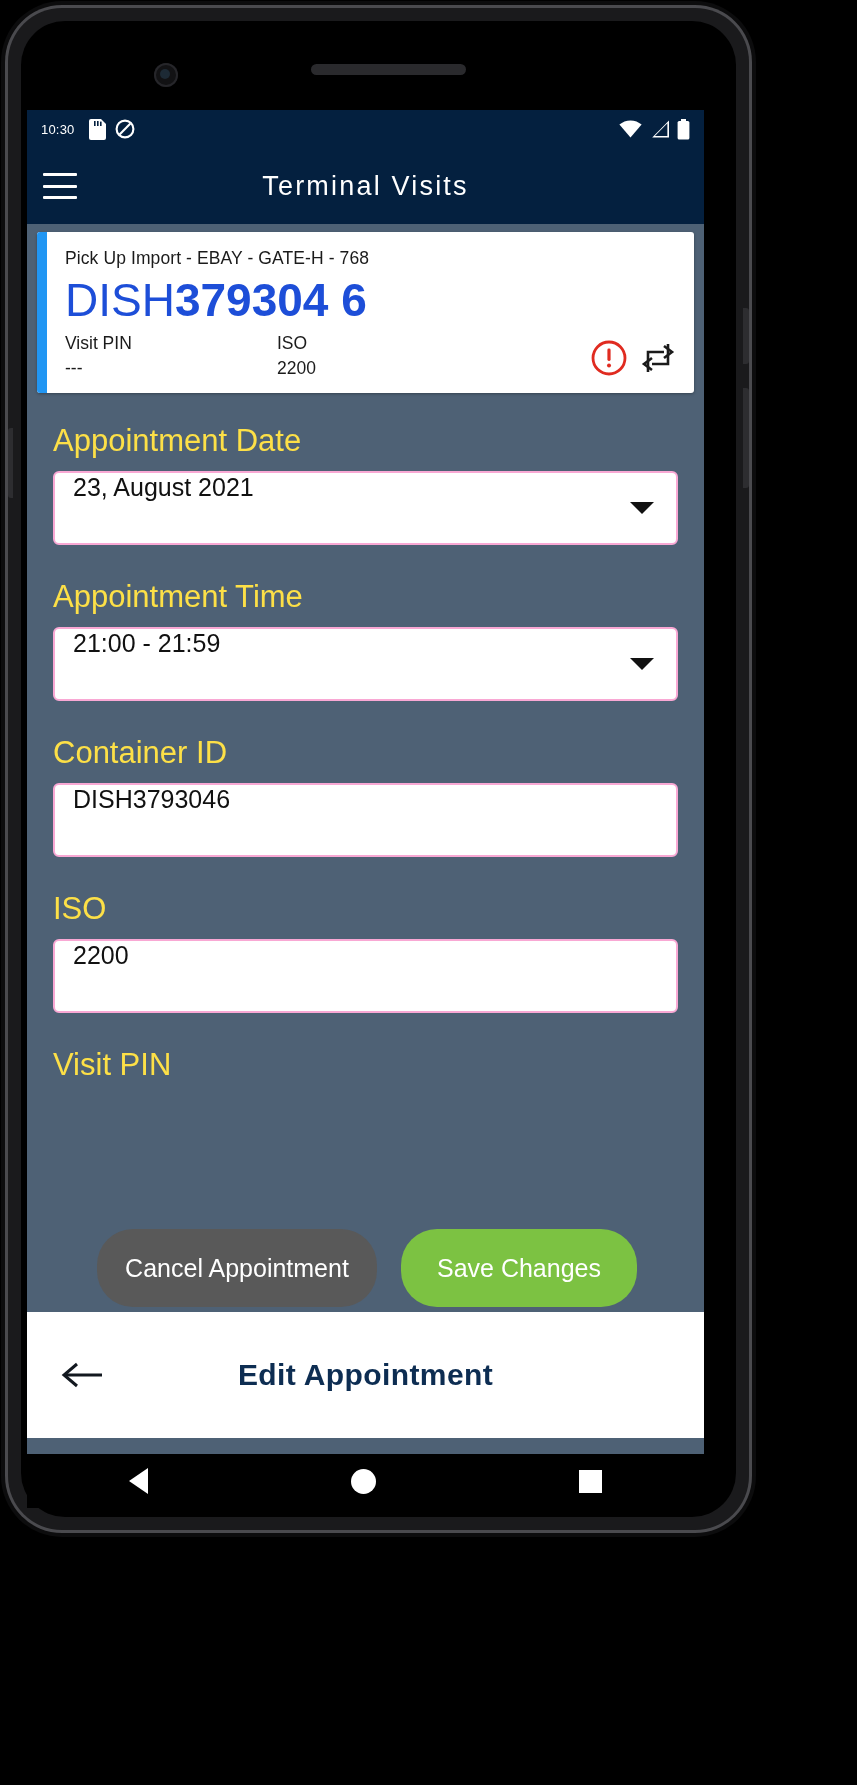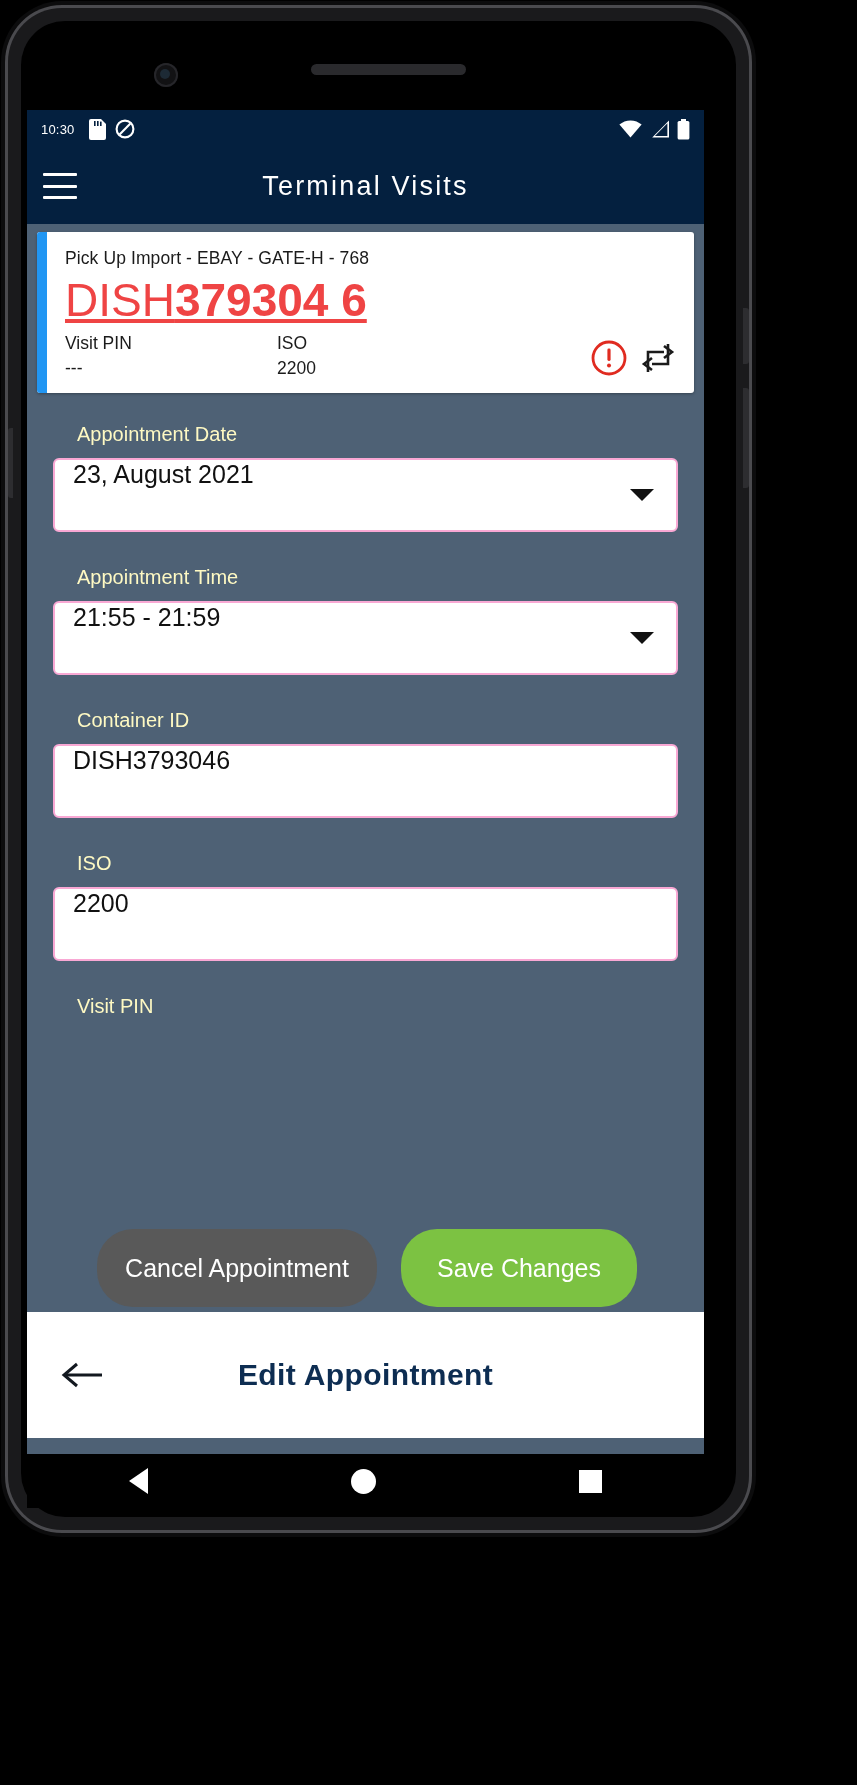--- a/index.html
+++ b/index.html
@@ -93,38 +93,37 @@
   
   .card-wrap { padding: 8px 10px 0 10px; }
   .visit-card {
     background: #fff; border-radius: 3px; display: flex; overflow: hidden;
     box-shadow: 0 1px 3px rgba(0,0,0,.3);
   }
   .card-stripe { width: 10px; background: #2196f3; flex: 0 0 10px; }
   .card-body { flex: 1; padding: 16px 16px 14px 18px; }
   .card-subhead { font-size: 17.5px; color: #1b1b1b; letter-spacing: .1px; }
   .card-title {
-    font-size: 46px; color: #ef4444; line-height: 1.18; margin: 4px 0 6px;
+    font-size: 46px; color: #1d4ed8; line-height: 1.18; margin: 4px 0 6px;
     white-space: nowrap;
-    text-decoration: underline;
   }
   .card-title .w-reg { font-weight: 400; }
   .card-title .w-bold { font-weight: 700; }
   .card-meta { display: flex; align-items: flex-start; }
   .meta-col { }
   .meta-col.c1 { width: 212px; }
   .meta-col.c2 { width: 228px; }
   .meta-col.c3 { width: 92px; }
   .meta-label { font-size: 17.5px; color: #1b1b1b; }
   .meta-value { font-size: 17.5px; color: #1b1b1b; margin-top: 4px; }
   .meta-icons { margin-left: auto; display: flex; align-items: center; gap: 10px; padding-top: 6px;}
 
   
   .form { padding: 30px 26px 0 26px; }
-  .field-label { color: #fef9c3; font-size: 20px; margin-bottom: 12px; margin-left: 24px; }
+  .field-label { color: #fde047; font-size: 31px; margin-bottom: 12px; }
   .input-box {
     background: #fff; border: 2px solid #f9a8d4; border-radius: 6px;
     height: 74px; display: flex; align-items: flex-start;
     padding: 0 18px; position: relative;
   }
   .input-val { font-size: 25px; color: #111; }
   .caret {
     position: absolute; right: 22px; top: 50%; transform: translateY(-50%);
     width: 0; height: 0;
     border-left: 12px solid transparent; border-right: 12px solid transparent;
@@ -273,21 +272,21 @@
       <div class="input-box">
         <span class="input-val">23, August 2021</span>
         <span class="caret"></span>
       </div>
     </div>
     <div class="field-gap"></div>
 
     <div>
       <div class="field-label">Appointment Time</div>
       <div class="input-box">
-        <span class="input-val">21:55 - 21:59</span>
+        <span class="input-val">21:00 - 21:59</span>
         <span class="caret"></span>
       </div>
     </div>
     <div class="field-gap"></div>
 
     <div>
       <div class="field-label">Container ID</div>
       <div class="input-box">
         <span class="input-val">DISH3793046</span>
       </div>

